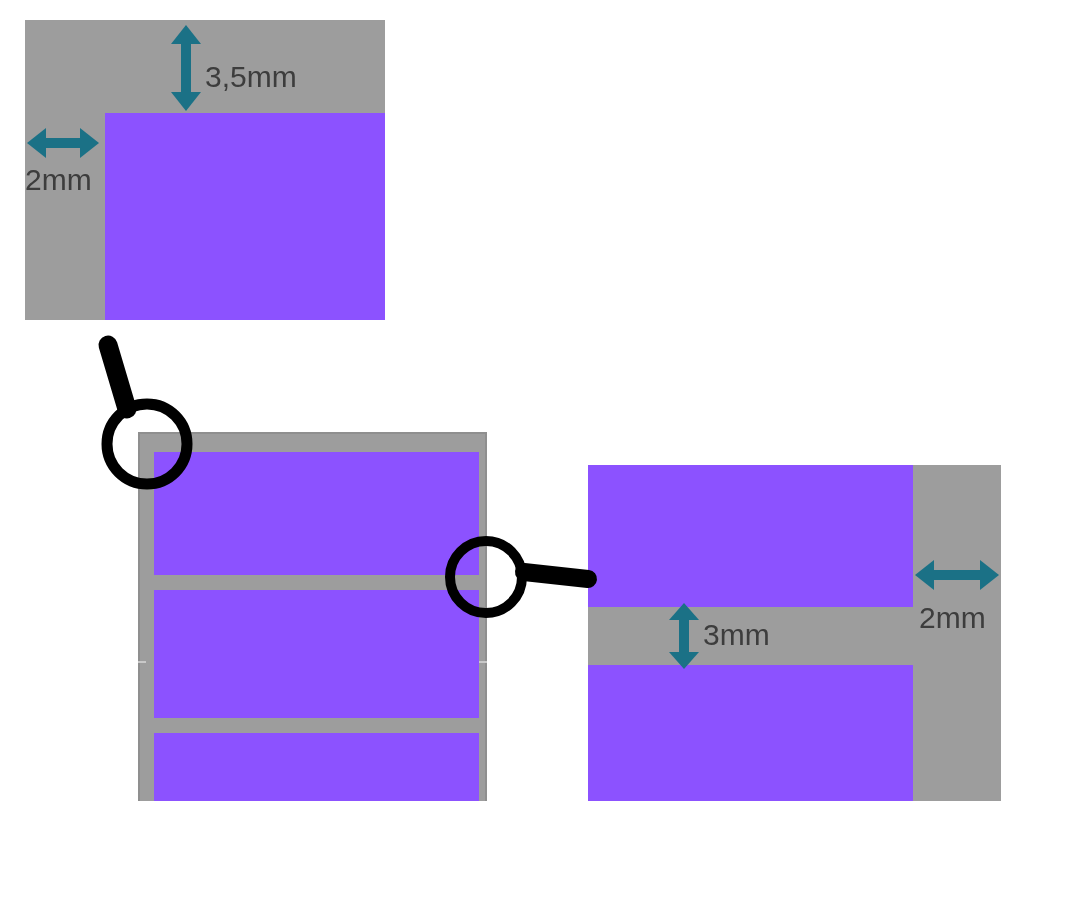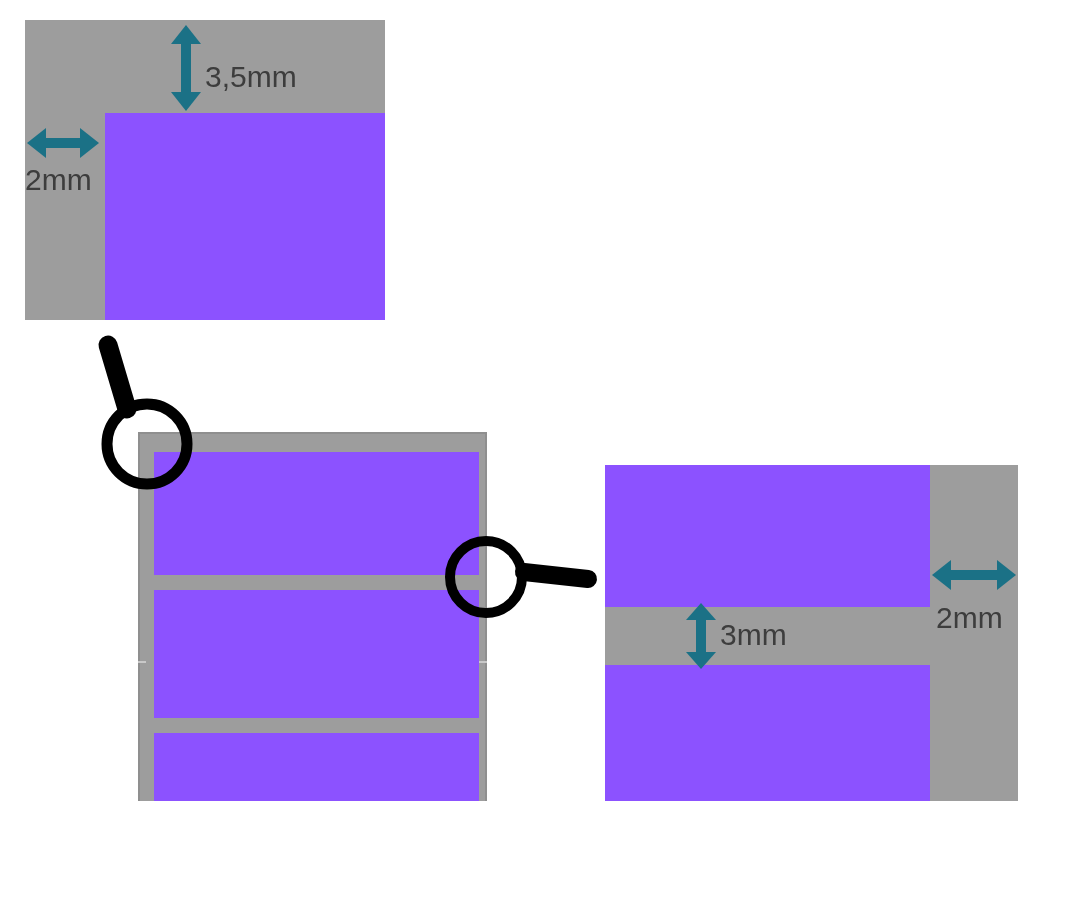--- a/index.html
+++ b/index.html
@@ -69,21 +69,21 @@
   #slot-3 { left: 14px; top: 299px; width: 325px; height: 146px; }
   .perf {
     position: absolute;
     height: 2px; width: 8px;
     background: #c9c9c9;
   }
   #perf-left  { left: -2px;  top: 227px; }
   #perf-right { right: -2px; top: 227px; }
 
   
-  #panel-right { left: 605px; top: 465px; width: 413px; height: 340px; text-decoration: underline; }
+  #panel-right { left: 588px; top: 465px; width: 413px; height: 340px; text-decoration: underline; }
   #r-purple-top    { left: 0; top: 0;     width: 325px; height: 142px; }
   #r-purple-bottom { left: 0; top: 200px; width: 325px; height: 140px; }
   #r-v-arrow { left: 79px; top: 138px; }
   #r-gap-label { left: 115px; top: 155px; }
   #r-h-arrow { left: 327px; top: 94px; }
   #r-right-label { left: 331px; top: 138px; }
 
   
   #magnifier-1 { left: 85px;  top: 330px; }
   #magnifier-2 { left: 438px; top: 532px; }

